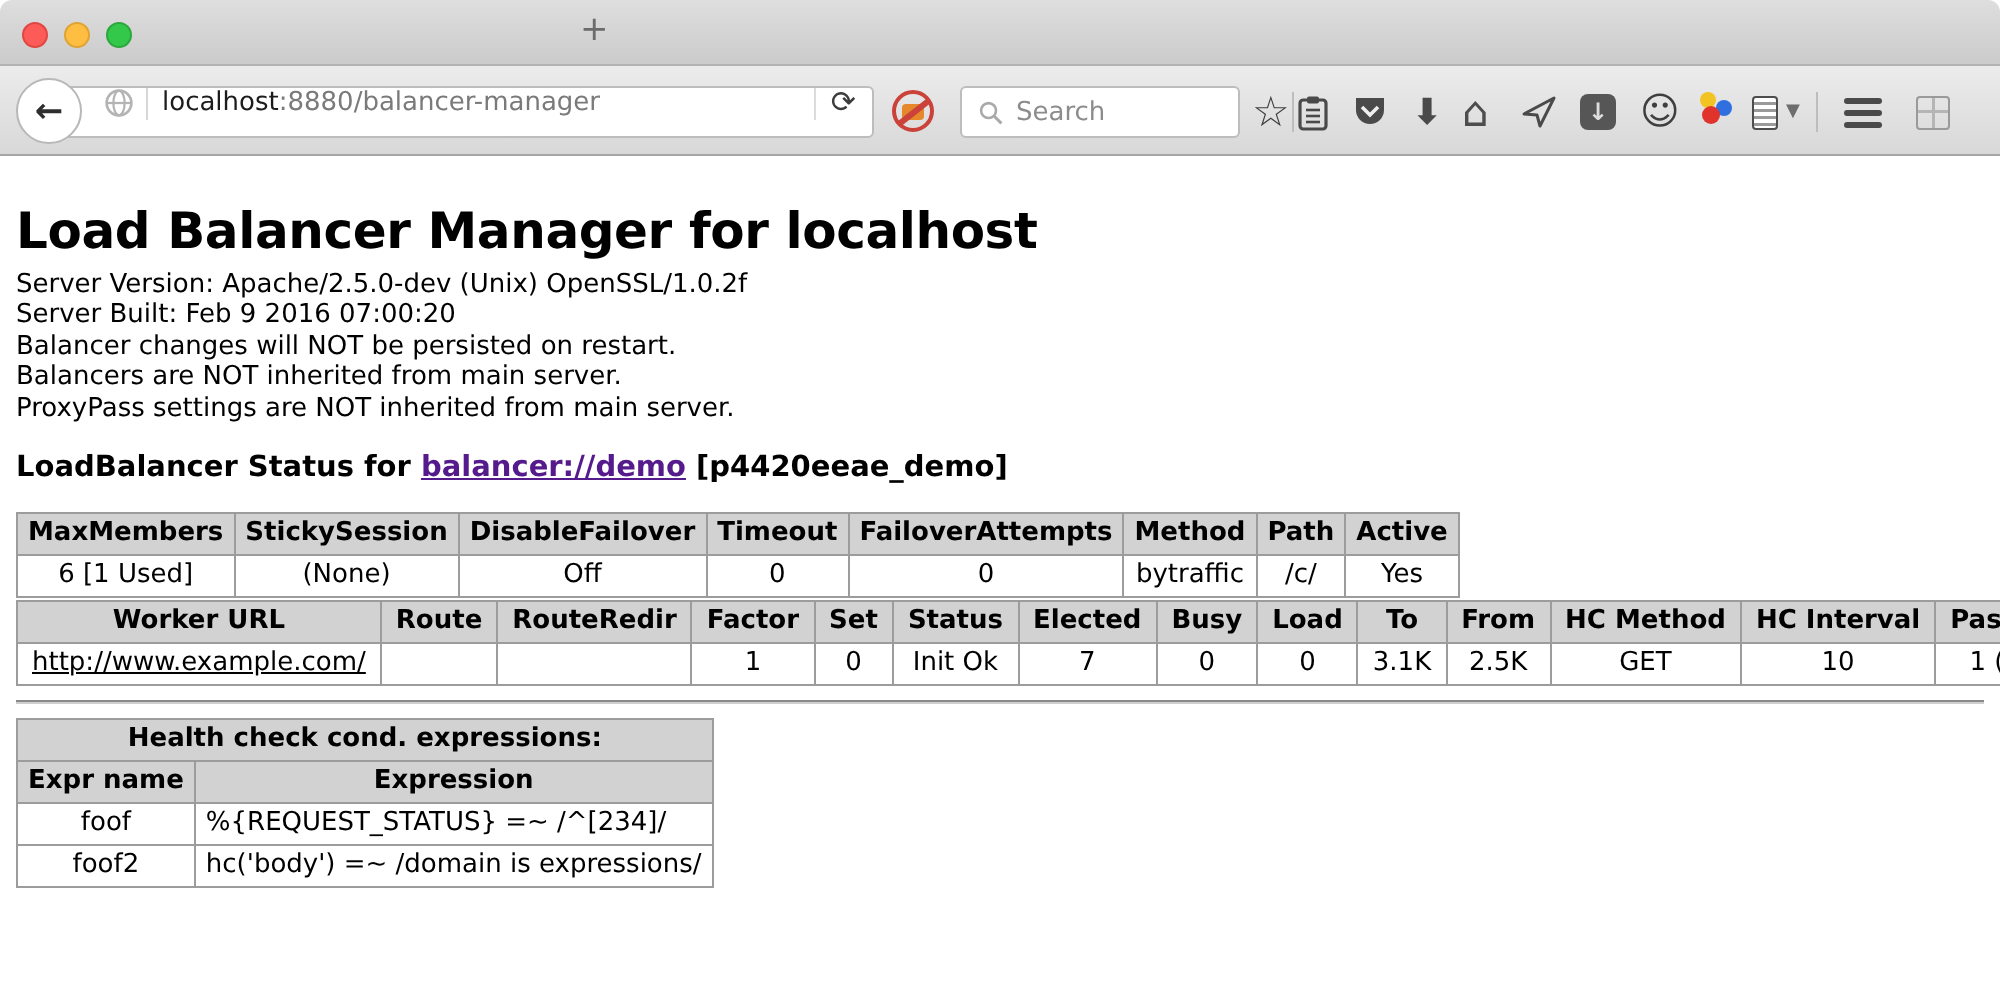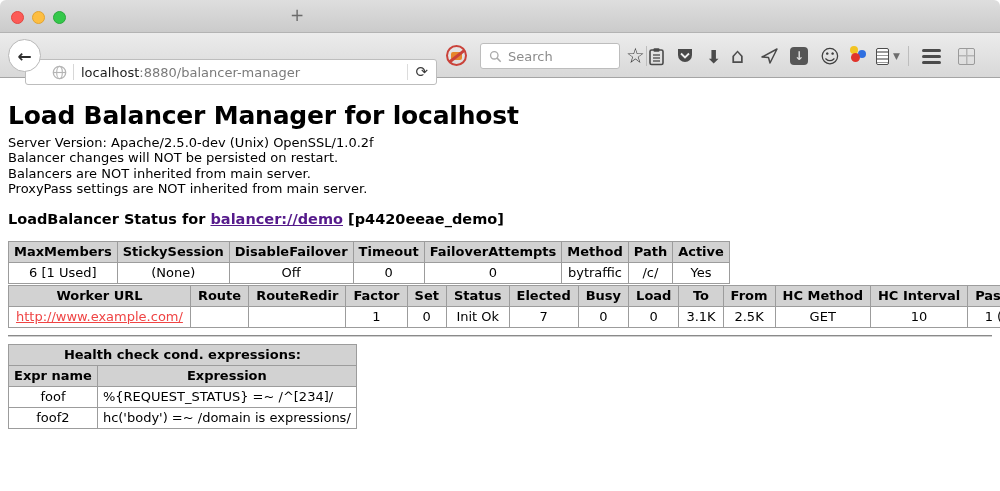--- a/index.html
+++ b/index.html
@@ -40,21 +40,21 @@
   }
   .back-btn {
     position: absolute; left: 8px; top: 6px; width: 33px; height: 33px;
     background: #fff; border: 1px solid #b8b8b8; border-radius: 50%;
     display: flex; align-items: center; justify-content: center;
     font-size: 17px; color: #2e2e2e; z-index: 3; font-weight: bold;
   }
   .urlbar {
     position: absolute; left: 25px; top: 10px; width: 412px; height: 26px;
     background: #fff; border: 1px solid #bdbdbd; border-radius: 3px;
-    display: flex; align-items: center; z-index: 2; margin-top: 16px;
+    display: flex; align-items: flex-start; z-index: 2;
   }
   .globe { margin-left: 26px; width: 15px; height: 15px; opacity: .55; flex: none; }
   .url-sep { width: 1px; height: 16px; background: #d7d7d7; margin: 0 7px 0 6px; }
   .url-text { font-size: 13px; white-space: nowrap; flex: 1 1 auto; overflow: hidden; }
   .url-host { color: #1c1c1c; }
   .url-path { color: #7a7a7a; }
   .reload-sep { width: 1px; height: 16px; background: #dcdcdc; margin-right: 7px; }
   .reload { font-size: 15px; color: #3c3c3c; margin-right: 8px; line-height: 1; }
 
   .blocked {
@@ -109,21 +109,21 @@
   .content { padding: 0 8px; background: #fff; height: 412px; color: #000; }
   h1.pagetitle { font-size: 25px; font-weight: bold; padding-top: 23px; margin-bottom: 5px; letter-spacing: -0.2px; }
   .info { font-size: 13px; line-height: 15.4px; }
   .section-h { font-size: 14.5px; font-weight: bold; margin-top: 14px; margin-bottom: 14px; }
   .section-h a { color: #551a8b; }
 
   table { border-collapse: collapse; font-size: 13px; }
   th, td { border: 1px solid #9c9c9c; padding: 2px 5px; line-height: 16px; text-align: center; white-space: nowrap; }
   th { background: #d2d2d2; font-weight: bold; }
   td.left { text-align: left; }
-  a.worker-link { color: #ef4444; }
+  a.worker-link { color: #000000; }
 
   .tbl-balancer { margin-bottom: 1px; }
   .tbl-worker td, .tbl-worker th { padding: 2px 7px; }
   .tbl-health th.span2 { text-align: center; }
   .tbl-health td.expr { text-align: left; }
   .tbl-health td.name { min-width: 70px; }
 
   hr.rule { border: none; height: 2px; margin: 7px 0;
     background: #979797; border-top: 1px solid #8a8a8a; border-bottom: 1px solid #cfcfcf; }
 </style>
@@ -224,20 +224,21 @@
     <span class="tbicon icon-grid">
       <span class="gridico"></span>
     </span>
   </div>
 
   <div class="content">
     <h1 class="pagetitle">Load Balancer Manager for localhost</h1>
 
     <div class="info">
       <div>Server Version: Apache/2.5.0-dev (Unix) OpenSSL/1.0.2f</div>
+      <div>Server Built: Feb 9 2016 07:00:20</div>
       <div>Balancer changes will NOT be persisted on restart.</div>
       <div>Balancers are NOT inherited from main server.</div>
       <div>ProxyPass settings are NOT inherited from main server.</div>
     </div>
 
     <div class="section-h"><span>LoadBalancer Status for </span><a href="#">balancer://demo</a><span> [p4420eeae_demo]</span></div>
 
     <table class="tbl-balancer">
       <tbody>
           <tr>

